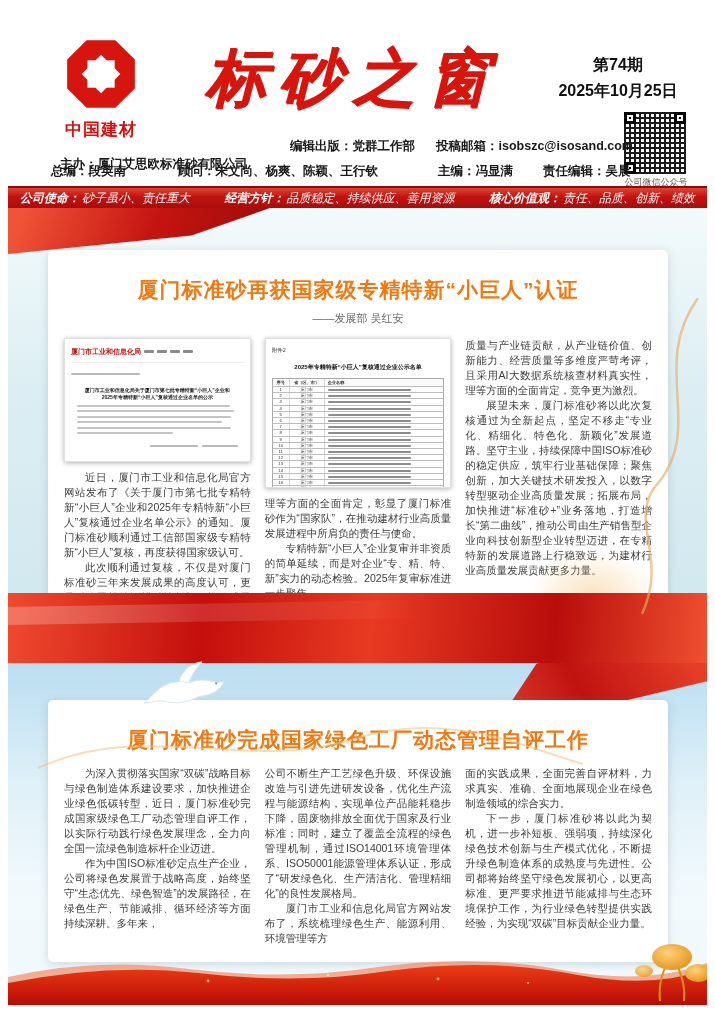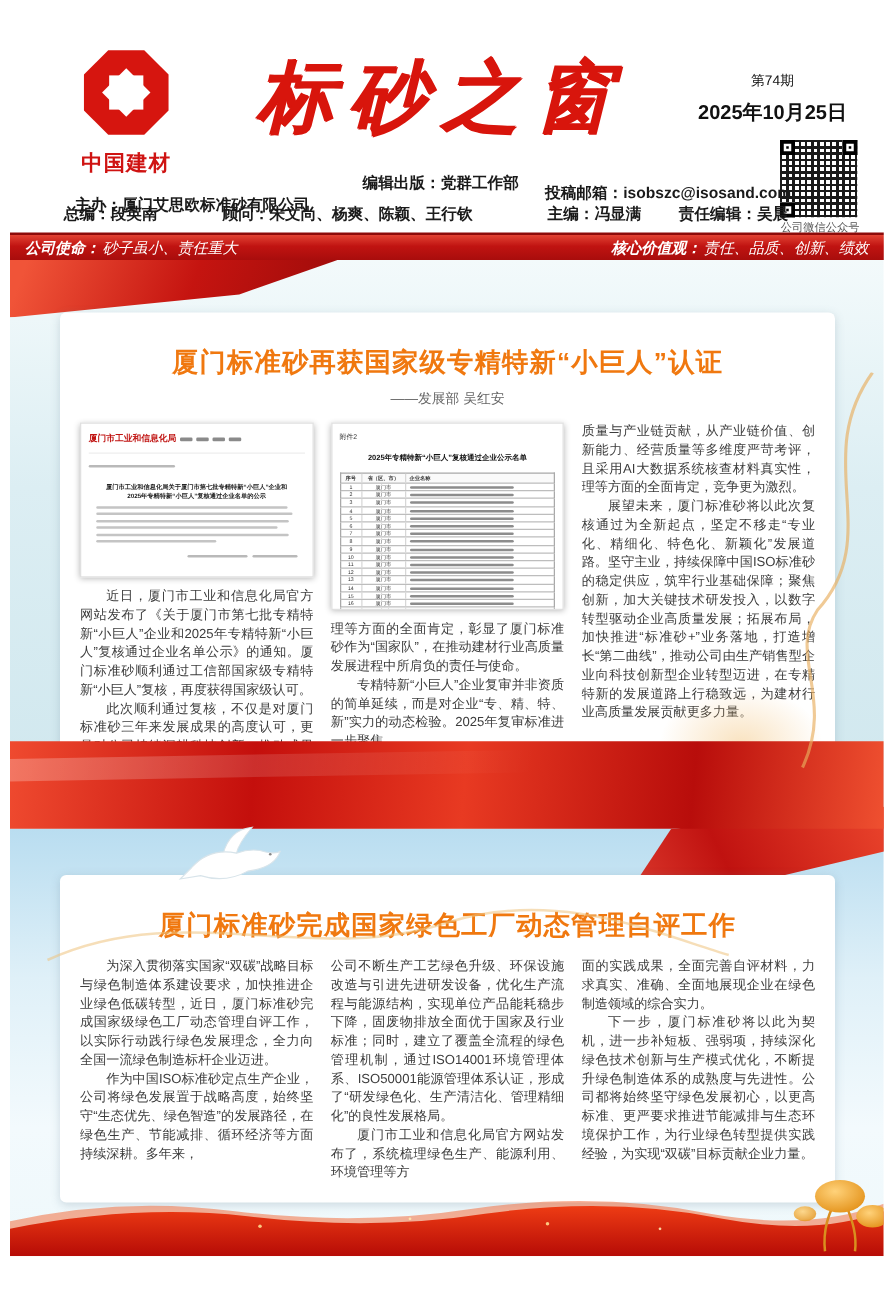--- a/index.html
+++ b/index.html
@@ -8,21 +8,21 @@
 
   
   .hdr{position:absolute;left:0;top:0;width:699px;height:178px;background:#fff;}
   .logo-wrap{position:absolute;left:50px;top:30px;width:86px;text-align:center;}
   .logo-ico{width:72px;height:72px;display:inline-block;}
   .logo-txt{margin-top:4px;font-size:17px;font-weight:bold;color:#cf1312;letter-spacing:1px;}
   .masthead{position:absolute;left:150px;top:22px;width:390px;height:96px;text-align:center;
     font-size:62px;font-weight:900;font-style:italic;color:#d8150c;letter-spacing:12px;line-height:96px;
     text-shadow:1px 1px 0 #d8150c;}
   .issue-box{position:absolute;left:535px;top:44px;width:150px;text-align:center;color:#111;}
-  .issue-no{font-size:11px;font-weight:normal;line-height:26px;}
+  .issue-no{font-size:16px;font-weight:bold;line-height:26px;}
   .issue-date{font-size:16px;font-weight:bold;line-height:26px;}
   .qr{position:absolute;left:616px;top:104px;width:62px;height:62px;background:
       repeating-linear-gradient(0deg,#1a1a1a 0 2px,transparent 2px 5px),
       repeating-linear-gradient(90deg,#1a1a1a 0 2px,transparent 2px 5px);
       background-color:#fff;outline:2px solid #fff;}
   .qr .fp{position:absolute;width:12px;height:12px;border:3px solid #000;background:#fff;box-sizing:border-box;}
   .qr .fp i{position:absolute;left:2px;top:2px;width:2px;height:2px;background:#000;}
   .fp.tl{left:0;top:0}.fp.tr{right:0;top:0}.fp.bl{left:0;bottom:0}
   .qr-cap{position:absolute;left:598px;top:168px;width:100px;text-align:center;font-size:9px;color:#555;}
   .info{position:absolute;font-size:12.5px;font-weight:600;color:#1a1a1a;white-space:nowrap;}
@@ -129,29 +129,30 @@
           <i></i>
         </span>
         <span class="fp bl">
           <i></i>
         </span>
     </div>
     <div class="qr-cap">公司微信公众号</div>
 
     <span class="info" style="left:52px;top:148px;">主办：厦门艾思欧标准砂有限公司</span>
     <span class="info" style="left:282px;top:130px;">编辑出版：党群工作部</span>
-    <span class="info" style="left:428px;top:138px;">投稿邮箱：isobszc@isosand.com</span>
+    <span class="info" style="left:428px;top:130px;">投稿邮箱：isobszc@isosand.com</span>
     <span class="info" style="left:43px;top:155px;">总编：段英南</span>
     <span class="info" style="left:170px;top:155px;">顾问：朱文尚、杨爽、陈颖、王行钦</span>
     <span class="info" style="left:430px;top:155px;">主编：冯显满</span>
     <span class="info" style="left:535px;top:155px;">责任编辑：吴晨</span>
   </div>
 
   <div class="mission">
     <span><b>公司使命：</b><span>砂子虽小、责任重大</span></span>
+    <span><b>经营方针：</b><span>品质稳定、持续供应、善用资源</span></span>
     <span><b>核心价值观：</b><span>责任、品质、创新、绩效</span></span>
   </div>
 
   <div class="bodyarea">
     <div class="sky1"></div>
     <div class="sky2"></div>
     <div class="ribbon-tl"></div>
     <div class="ribbon-r2"></div>
 
     <section class="card card1">

